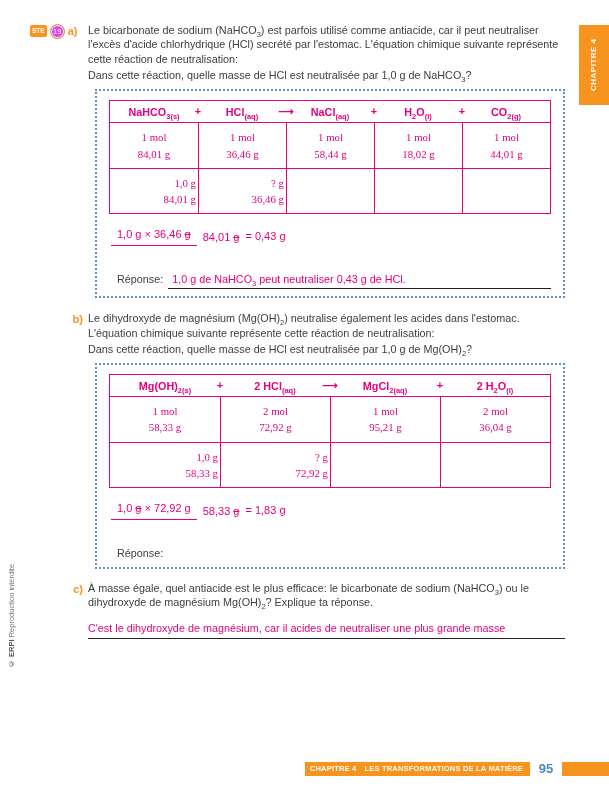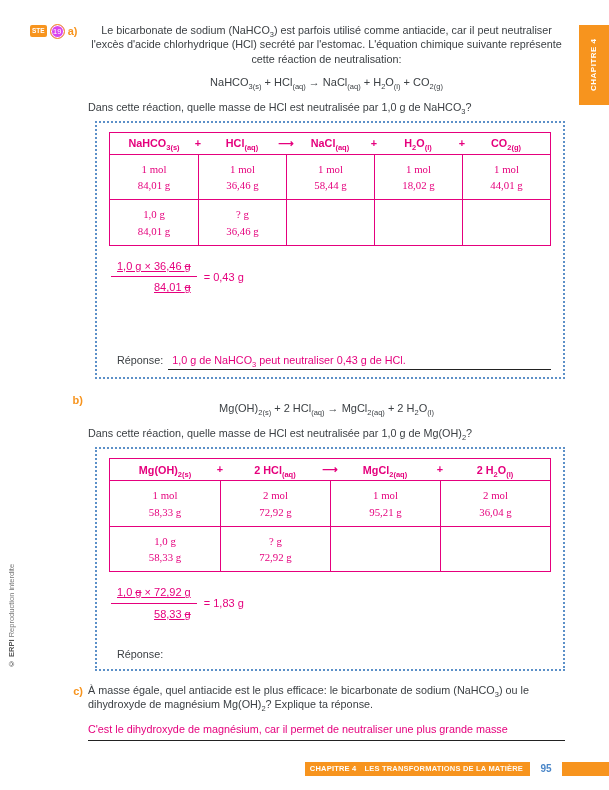--- a/index.html
+++ b/index.html
@@ -36,21 +36,21 @@
     border-radius:2px; padding:2px 2px 1px; height:12px; margin-top:1px;
   }
   .num-circle {
     flex:none; width:15px; height:15px; border-radius:50%;
     background:#d946ef; border:1.5px solid #f7941e;
     box-shadow:inset 0 0 0 1px #fff;
     color:#fff; font-size:7.5px; font-weight:normal;
     display:inline-flex; align-items:center; justify-content:center;
   }
   .letter { color:#f7941e; font-weight:bold; font-size:11px; }
-  .intro { margin-bottom:2px;text-align:center; }
+  .intro { margin-bottom:2px; }
   .equation { text-align:center; margin:9px 0 10px; font-size:11px; }
   .question { margin-bottom:7px; }
   sub { font-size:7.5px; line-height:0; vertical-align:-2.5px; }
   .strike { text-decoration:line-through; text-decoration-thickness:1.1px; }
   
   .dotted-box {
     margin-left:7px; width:470px;
     border:2px dotted #5c90c8;
     padding:9px 12px 7px;
   }
@@ -64,58 +64,57 @@
   .pt-hcell { flex:1; text-align:center; }
   .pt-op {
     position:absolute; top:50%; transform:translate(-50%,-54%);
     font-weight:bold; background:transparent;
   }
   .pt-body { display:grid;font-family:Liberation Serif, serif; }
   .pt-cell {
     min-height:43px; padding:6px 2px; text-align:center; line-height:1.5;
   }
   .pt-cell.bl { border-left:1.5px solid #e5007d; }
-  .pt-cell.bt { border-top:1.5px solid #e5007d; }
+  .pt-cell.bt { border-top:1.5px solid #e5007d;text-align:right; }
   
   .calc {
     display:flex; align-items:center; margin:13px 0 26px 2px;
     color:#e5007d; font-size:11px;
   }
-  .frac { display:inline-flex; flex-direction:column; align-items:flex-end;text-decoration:underline; }
+  .frac { display:inline-flex; flex-direction:row; align-items:flex-start; }
   .frac .num { padding:0 6px 3px; border-bottom:1.4px solid #e5007d; }
   .frac .den { padding:3px 6px 0; }
-  .calc-result { margin-left:7px; }
+  .calc-result { }
   
   .reponse { display:flex; align-items:baseline; }
   .rep-label { flex:none; color:#3c4044; padding-right:5px;padding-left:8px; }
   .rep-text {
     flex:1; color:#e5007d; border-bottom:1.2px solid #222;
     padding:0 2px 2px 4px;
-    margin-top:32px;
   }
   
   .section-b { margin-top:13px; }
   .section-c { margin-top:12px; }
   .answer-line {
     color:#e5007d; border-bottom:1.2px solid #222;
     padding:4px 2px 3px 0; line-height:1.35;
   }
   
   .footer-bar {
     position:absolute; left:305px; bottom:14px; width:225px; height:14px;
     background:#f7941e; color:#fff;
     display:flex; align-items:center; justify-content:flex-end;
     padding-right:7px; font-size:7.5px; letter-spacing:0.2px; white-space:nowrap;
   }
   .f-chapter { font-weight:bold; margin-right:8px; }
   .f-title { font-weight:bold; opacity:0.96; }
   .f-page {
     position:absolute; left:530px; bottom:14px; width:32px; height:14px;
     display:flex; align-items:center; justify-content:center;
-    color:#4a86c8; font-weight:bold; font-size:10px;
+    color:#4a86c8; font-weight:bold; font-size:13px;
   }
   .footer-bar2 {
     position:absolute; left:562px; right:0; bottom:14px; height:14px;
     background:#f7941e;
   }
 </style>
 </head>
 <body>
 
 <div class="page">
@@ -132,21 +131,20 @@
   <div class="main">
 
     <div class="row">
       <div class="gutter">
         <span class="ste-badge">STE</span>
         <span class="num-circle">19</span>
         <span class="letter">a)</span>
       </div>
       <div class="content">
         <p class="intro">Le bicarbonate de sodium (NaHCO<sub>3</sub>) est parfois utilisé comme antiacide, car il peut neutraliser l'excès d'acide chlorhydrique (HCl) secrété par l'estomac. L'équation chimique suivante représente cette réaction de neutralisation:</p>
-        <div class="equation">NaHCO<sub>3(s)</sub> + HCl<sub>(aq)</sub> → NaCl<sub>(aq)</sub> + H<sub>2</sub>O<sub>(l)</sub> + CO<sub>2(g)</sub></div>
         <p class="question">Dans cette réaction, quelle masse de HCl est neutralisée par 1,0 g de NaHCO<sub>3</sub>?</p>
         <div class="dotted-box">
           <div class="ptable">
               <div class="pt-header">
                 <div class="pt-hcell">NaHCO<sub>3(s)</sub></div>
                 <div class="pt-hcell">HCl<sub>(aq)</sub></div>
                 <div class="pt-hcell">NaCl<sub>(aq)</sub></div>
                 <div class="pt-hcell">H<sub>2</sub>O<sub>(l)</sub></div>
                 <div class="pt-hcell">CO<sub>2(g)</sub></div>
                 <span class="pt-op" style="left:20%">+</span>
@@ -180,21 +178,21 @@
           </div>
         </div>
       </div>
     </div>
 
     <div class="row section-b">
       <div class="gutter right">
         <span class="letter">b)</span>
       </div>
       <div class="content">
-        <div class="equation">Mg(OH)<sub>2(s)</sub> + 2 HCl<sub>(aq)</sub> → MgCl<sub>2(aq)</sub> + 2 H<sub>2</sub>O<sub>(l)</sub></div>
+        <p class="intro">Le dihydroxyde de magnésium (Mg(OH)<sub>2</sub>) neutralise également les acides dans l'estomac. L'équation chimique suivante représente cette réaction de neutralisation:</p>
         <p class="question">Dans cette réaction, quelle masse de HCl est neutralisée par 1,0 g de Mg(OH)<sub>2</sub>?</p>
         <div class="dotted-box">
           <div class="ptable">
               <div class="pt-header">
                 <div class="pt-hcell">Mg(OH)<sub>2(s)</sub></div>
                 <div class="pt-hcell">2 HCl<sub>(aq)</sub></div>
                 <div class="pt-hcell">MgCl<sub>2(aq)</sub></div>
                 <div class="pt-hcell">2 H<sub>2</sub>O<sub>(l)</sub></div>
                 <span class="pt-op" style="left:25%">+</span>
                 <span class="pt-op" style="left:50%">⟶</span>
@@ -225,21 +223,21 @@
       </div>
     </div>
 
     <div class="row section-c">
       <div class="gutter right">
         <span class="letter">c)</span>
       </div>
       <div class="content">
         <p class="question">À masse égale, quel antiacide est le plus efficace: le bicarbonate de sodium (NaHCO<sub>3</sub>) ou le dihydroxyde de magnésium Mg(OH)<sub>2</sub>? Explique ta réponse.</p>
         <div>
-            <div class="answer-line">C'est le dihydroxyde de magnésium, car il permet de neutraliser une plus grande masse</div>
+            <div class="answer-line">C'est le dihydroxyde de magnésium, car il acides de neutraliser une plus grande masse</div>
           </div>
       </div>
     </div>
 
   </div>
 
   <div class="footer-bar">
     <span class="f-chapter">CHAPITRE 4</span>
     <span class="f-title">LES TRANSFORMATIONS DE LA MATIÈRE</span>
   </div>

